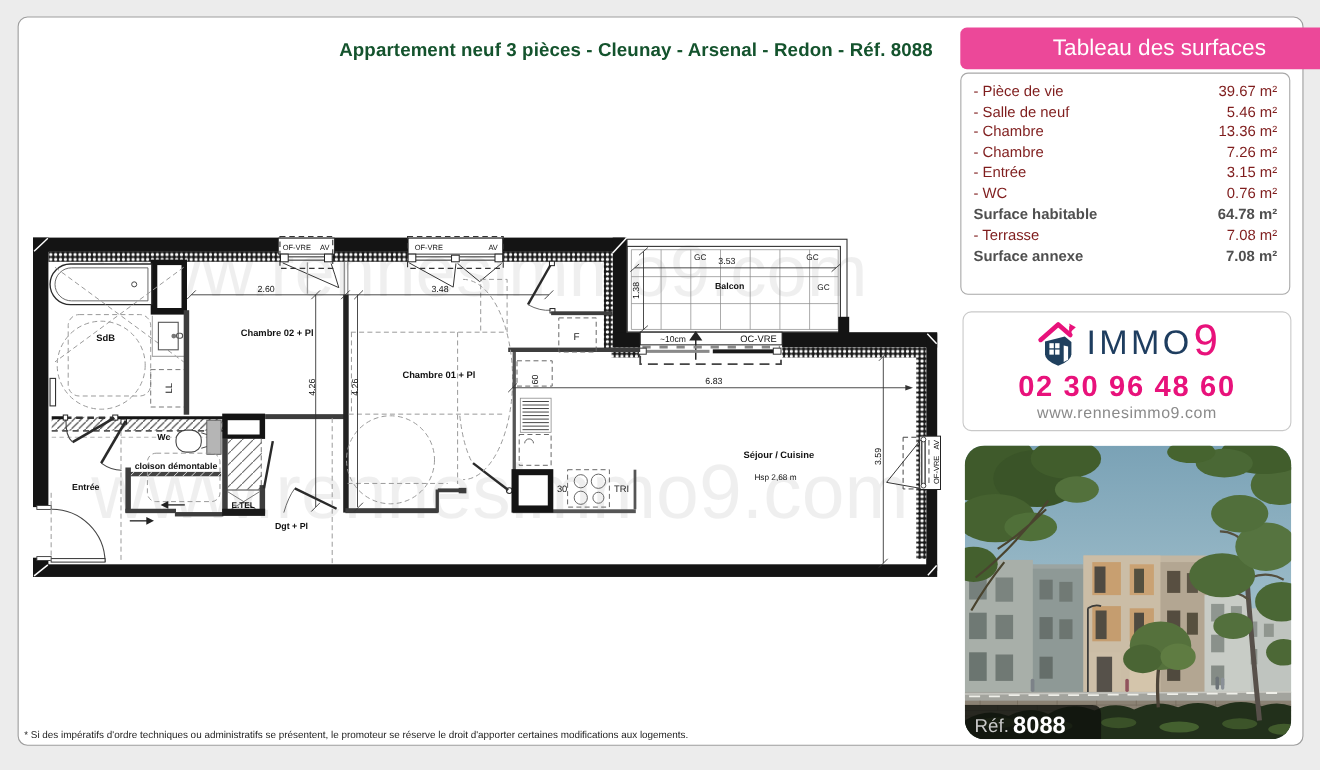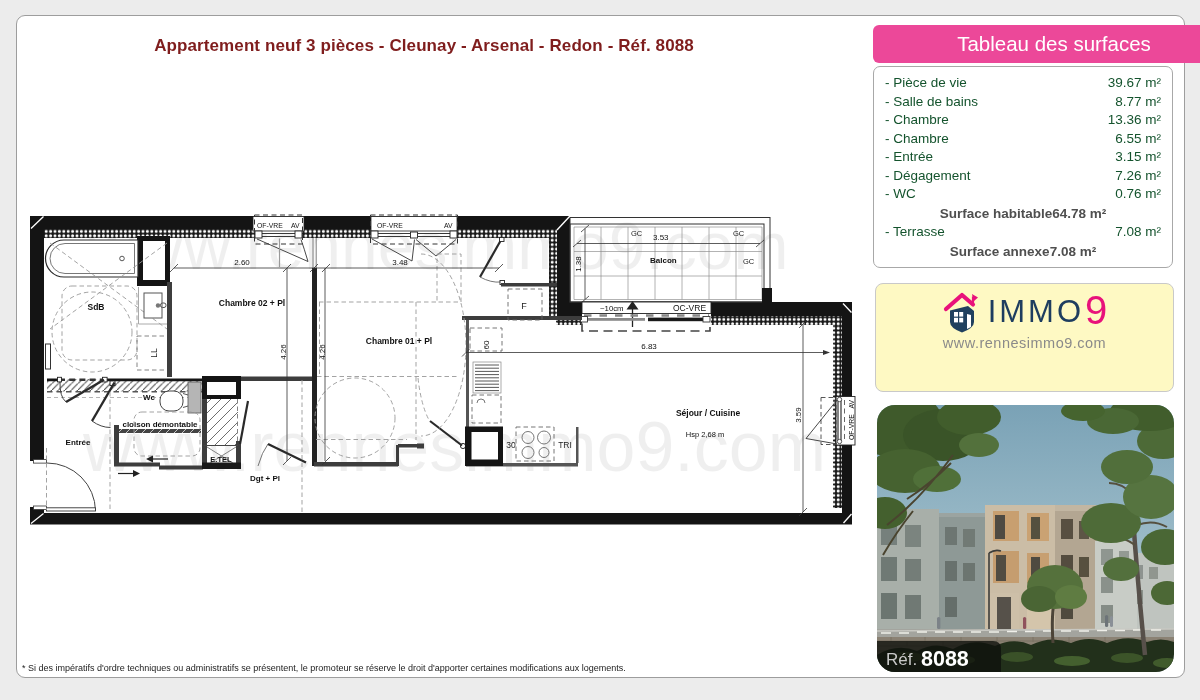--- a/index.html
+++ b/index.html
@@ -1,24 +1,24 @@
 <!DOCTYPE html>
 <html><head>
 <meta charset="utf-8">
 <style>
   html,body{margin:0;padding:0;}
   body{width:1200px;height:700px;background:#ececec;font-family:"Liberation Sans",sans-serif;position:relative;overflow:hidden;}
   .card{position:absolute;left:16px;top:15px;width:1167px;height:661px;background:#ffffff;border:1.5px solid #9d9d9d;border-radius:9px;}
-  .title{position:absolute;left:0px;top:36px;width:848px;text-align:center;font-size:17px;font-weight:bold;color:#7f1d1d;letter-spacing:0.1px;}
+  .title{position:absolute;left:0px;top:36px;width:848px;text-align:right;font-size:17px;font-weight:bold;color:#14532d;letter-spacing:0.1px;}
   .foot{position:absolute;left:22px;top:663px;font-size:9px;color:#222;}
   .pinkhdr{position:absolute;left:873px;top:25px;width:362px;height:38px;background:#ec4899;border-radius:6px;color:#fff;font-size:20.5px;text-align:center;line-height:38px;}
   .listbox{position:absolute;left:873px;top:66px;width:300px;height:202px;background:#fff;border:1px solid #a8a8a8;border-radius:7px;box-sizing:border-box;padding:7px 11px 0 11px;}
-  .row{display:flex;justify-content:space-between;font-size:13.5px;color:#14532d;line-height:18.55px;}
-  .rowb{display:flex;justify-content:center;font-size:13.5px;color:#4f4f4f;font-weight:bold;line-height:19.5px;}
-  .logobox{position:absolute;left:875px;top:283px;width:297px;height:107px;background:#fef9c3;border:1px solid #c9c9c9;border-radius:8px;text-align:center;}
+  .row{display:flex;justify-content:space-between;font-size:13.5px;color:#7f1d1d;line-height:18.55px;}
+  .rowb{display:flex;justify-content:space-between;font-size:13.5px;color:#4f4f4f;font-weight:bold;line-height:19.5px;}
+  .logobox{position:absolute;left:875px;top:283px;width:297px;height:107px;background:#ffffff;border:1px solid #c9c9c9;border-radius:8px;text-align:center;}
   .phone{margin-top:2px;font-size:26.5px;font-weight:bold;color:#e8127b;letter-spacing:1.5px;}
   .web{margin-top:1px;font-size:14.5px;color:#8a8a8a;letter-spacing:0.5px;}
   .photobox{position:absolute;left:877px;top:405px;width:297px;height:267px;border-radius:18px;overflow:hidden;}
   .logorow{margin-top:6px;height:44px;display:flex;align-items:center;justify-content:center;}
   .immo{font-size:31px;color:#1e3d5f;letter-spacing:3px;margin-left:6px;font-weight:normal;}
   .nine{font-size:40px;color:#e8127b;font-weight:normal;margin-left:1px;margin-top:-4px;}
 </style>
 </head>
 <body>
 
@@ -331,38 +331,34 @@
 <div class="title">Appartement neuf 3 pièces - Cleunay - Arsenal - Redon - Réf. 8088</div>
 
 <div class="pinkhdr">Tableau des surfaces</div>
 
 <div class="listbox">
   <div class="row">
       <span>- Pièce de vie</span>
       <span>39.67 m²</span>
     </div>
   <div class="row">
-      <span>- Salle de bains</span>
-      <span>8.77 m²</span>
+      <span>- Salle de neuf</span>
+      <span>5.46 m²</span>
     </div>
   <div class="row">
       <span>- Chambre</span>
       <span>13.36 m²</span>
     </div>
   <div class="row">
       <span>- Chambre</span>
-      <span>6.55 m²</span>
+      <span>7.26 m²</span>
     </div>
   <div class="row">
       <span>- Entrée</span>
       <span>3.15 m²</span>
-    </div>
-  <div class="row">
-      <span>- Dégagement</span>
-      <span>7.26 m²</span>
     </div>
   <div class="row">
       <span>- WC</span>
       <span>0.76 m²</span>
     </div>
   <div class="rowb">
       <span>Surface habitable</span>
       <span>64.78 m²</span>
     </div>
   <div class="row">
@@ -385,20 +381,21 @@
       <path d="M8,20.5 L26,16 L32,21 L32,32 Q32,38 20,42.5 Q8,38 8,32 Z" fill="#20405e"></path>
       <rect x="12" y="22" width="4" height="4.6" fill="#fff"></rect>
       <rect x="17.2" y="22" width="4" height="4.6" fill="#fff"></rect>
       <rect x="12" y="27.8" width="4" height="4.6" fill="#fff"></rect>
       <rect x="17.2" y="27.8" width="4" height="4.6" fill="#fff"></rect>
       <path d="M25,24 l4,1 l0,12 l-4,2 z" fill="#fff"></path>
     </svg>
     <span class="immo">IMMO</span>
       <span class="nine">9</span>
   </div>
+  <div class="phone">02 30 96 48 60</div>
   <div class="web">www.rennesimmo9.com</div>
 </div>
 
 <div class="photobox">
 <svg width="297" height="267" viewBox="0 0 297 267">
 <defs>
 <linearGradient id="sky" x1="0" y1="0" x2="0" y2="1">
   <stop offset="0" stop-color="#7aa2b6"></stop>
   <stop offset="0.55" stop-color="#9dbcc9"></stop>
   <stop offset="1" stop-color="#c2d4d8"></stop>

